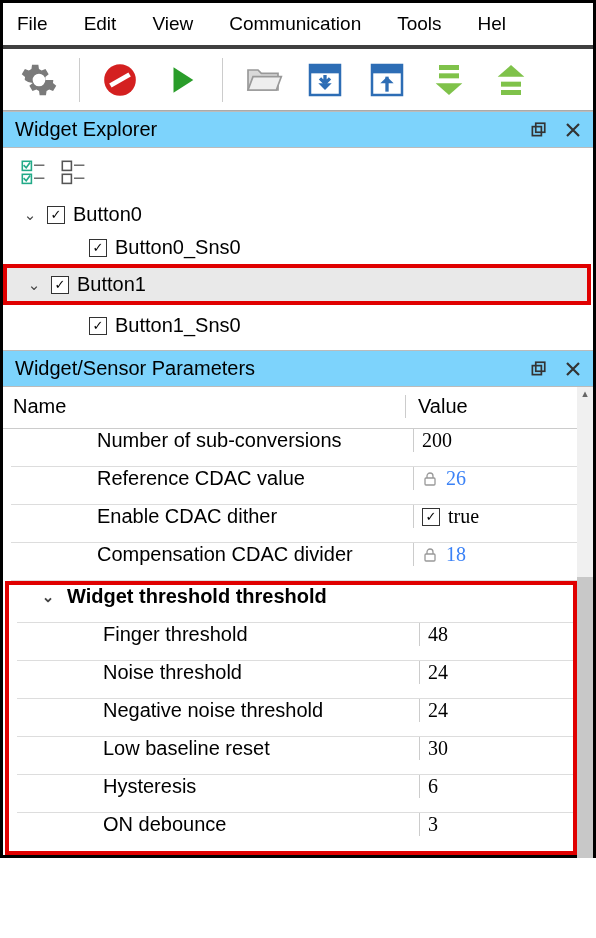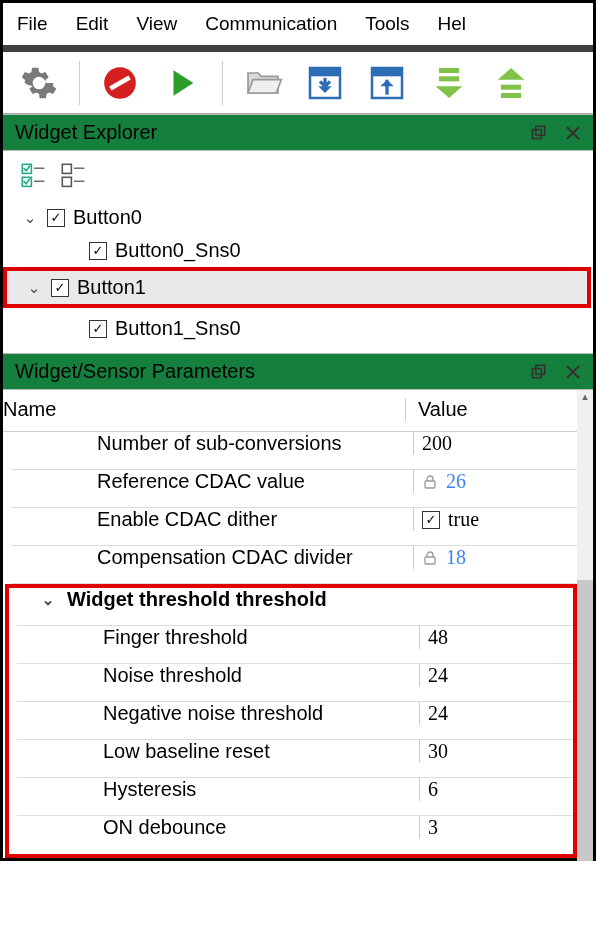--- a/index.html
+++ b/index.html
@@ -7,37 +7,37 @@
     margin: 0; padding: 0;
     font-family: "Segoe UI", Tahoma, sans-serif;
     font-size: 19px;
     background: #fff;
     color: #000;
     width: 596px;
   }
   .outer { border:3px solid #000; width:596px; }
   
   .menubar {
-    display:flex; gap:0; padding:6px 0 6px 0;
-    border-bottom:7px solid #404040;
+    display:flex; gap:8px; padding:6px 0 6px 0;
+    border-bottom:4px solid #404040;
   }
   .menubar .item { padding:4px 14px; cursor:default; }
   
   .toolbar {
     display:flex; align-items:center; gap:18px;
     padding:6px 10px 6px 14px;
     border-bottom:1px solid #aaa;
     height:62px;
   }
   .tool { width:44px; height:44px; display:flex; align-items:center; justify-content:center; }
   .sep { width:1px; height:44px; background:#ccc; }
   
   .panel-hdr {
     display:flex; align-items:center; justify-content:space-between;
-    background:#15803d; border-top:1px solid #bbb; border-bottom:1px solid #bbb;
+    background:#7dd3fc; border-top:1px solid #bbb; border-bottom:1px solid #bbb;
     padding:6px 12px;
   }
   .panel-hdr .title { font-size:20px; }
   .panel-hdr .ctrls { display:flex; gap:18px; align-items:center; }
   
   .explorer-body { padding:8px 0 6px 18px; }
   .exp-toolbar { display:flex; gap:14px; padding:4px 0 12px 0; }
   .exp-btn { width:26px; height:26px; }
   .tree-row {
     display:flex; align-items:center; gap:8px;
@@ -55,21 +55,21 @@
   .chk.checked::after { content:"✓"; color:#000; }
   .sel-row { background:#e9e9e9; }
   .redbox { border:4px solid #e00000; }
   .redbox-top { margin:0 4px 4px 4px; }
   .redbox-bottom { margin:4px 4px 4px 4px; }
   
   .param-head {
     display:flex; border-bottom:1px solid #ccc;
     font-size:20px; padding:8px 0 10px 0;
   }
-  .param-head .col-name { width:402px; }
+  .param-head .col-name { width:402px; padding-left:10px; }
   .param-head .col-val { flex:1; padding-left:12px; border-left:1px solid #ccc; }
   
   .param-row {
     display:flex; align-items:flex-start;
     border-bottom:1px solid #ddd;
     font-size:20px;
     min-height:38px;
     margin-left:8px;
   }
   .param-row .pname { width:402px; padding-left:86px; }

